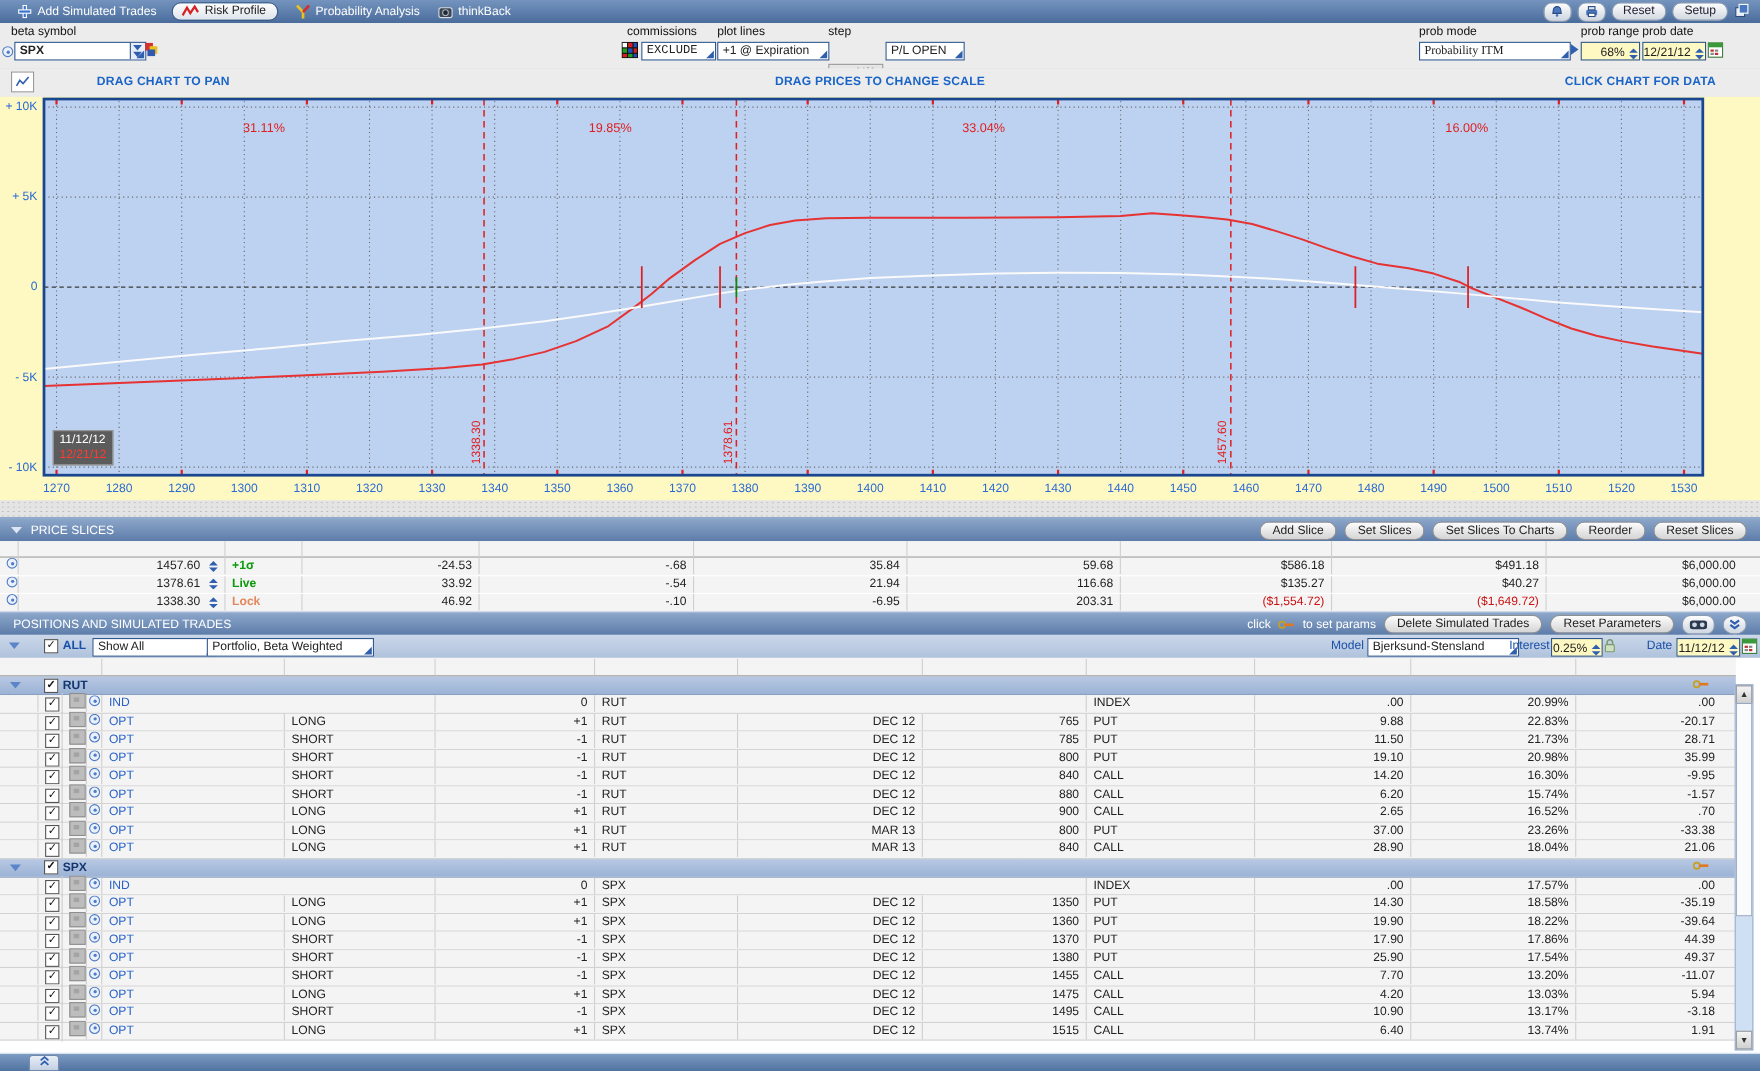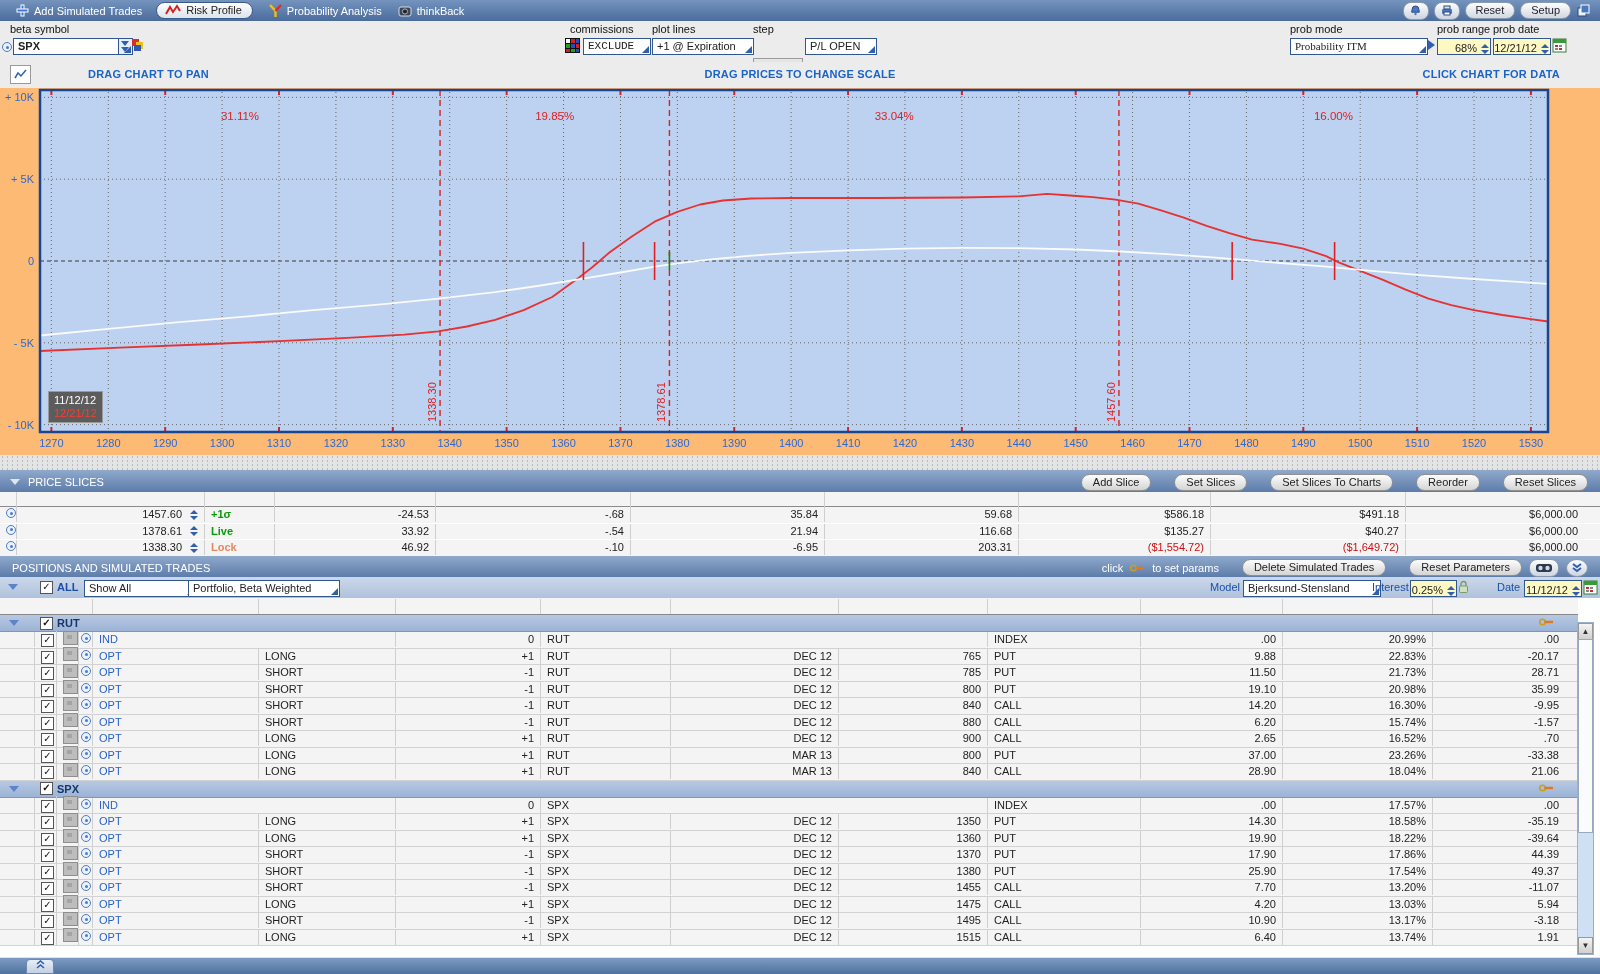--- a/index.html
+++ b/index.html
@@ -35,21 +35,21 @@
   .spin .dn{border-top:4px solid #2f5fae;}
   .circ{display:inline-block;width:8px;height:8px;border:1px solid #4f7cc4;border-radius:50%;
         background:#eaf1fc;position:relative;}
   .circ::after{content:"";position:absolute;left:2.5px;top:2.5px;width:3px;height:3px;border-radius:50%;background:#4f7cc4;}
   
   #hints{left:0;right:0;top:62px;height:26px;background:#ececec;}
   .hint{position:absolute;top:6px;color:#1a64c8;font-weight:bold;font-size:11px;letter-spacing:.2px;}
   #chartbtn{position:absolute;left:10px;top:3px;width:19px;height:17px;background:#fff;
             border:1px solid #999;display:flex;align-items:center;justify-content:center;cursor:pointer;}
   
-  #chart{left:0;right:0;top:88px;height:367px;background:#fdba74;}
+  #chart{left:0;right:0;top:88px;height:367px;background:#fef9c3;}
   .ylab{position:absolute;width:34px;text-align:right;color:#2a6ad4;font-size:11px;}
   #tooltip{position:absolute;left:48px;top:303px;background:#5c5c5c;border:1px solid #9a9a9a;
            padding:2px 5px;line-height:13px;font-size:11px;}
   #tooltip .l1{color:#fff;}
   #tooltip .l2{color:#ff3b30;}
   
   #split{left:0;right:0;top:455px;height:15px;background:#e4e4e4;
          background-image:radial-gradient(#bbb 1px, transparent 1px);background-size:5px 4px;}
   
   .secbar{left:0;right:0;background:linear-gradient(#8da7ca,#5a7aa8);color:#fff;
@@ -78,21 +78,21 @@
   
   #pos-filter{left:0;right:0;top:577px;height:21px;background:linear-gradient(#ccd8ea,#afc2dc);
               border-bottom:1px solid #8ea4c4;}
   #positions{left:0;right:0;top:598px;bottom:16px;background:#fff;overflow:hidden;}
   .prow{display:grid;grid-template-columns:34px 22px 22px 14px 166px 137px 145px 130px 168px 149px 153px 142px 150px 133px 1fr;
         height:15.5px;align-items:center;background:#f4f4f4;border-bottom:1px solid #d2d2d2;width:1578px;}
   .prow.thead{height:16px;border-bottom:1px solid #888;}
   .grow{height:16px;display:flex;align-items:center;background:linear-gradient(#b7c8e2,#9cb3d6);
         border-bottom:1px solid #7e96ba;color:#14366e;font-weight:bold;width:1578px;}
   .pill{border-radius:9px;background:linear-gradient(#fdfdfd,#d4d4d4);border:1px solid #909090;
-        color:#222;padding:1px 11px 2px;cursor:pointer;white-space:nowrap;margin-left:16px;}
+        color:#222;padding:1px 11px 2px;cursor:pointer;white-space:nowrap;}
   
   #vscroll{position:absolute;right:6px;top:622px;bottom:19px;width:15px;background:#cfe0f4;border:1px solid #9ab0cc;}
   .sbtn{position:absolute;left:0;right:0;height:15px;background:linear-gradient(#f4f4f4,#d0d0d0);
         border:1px solid #999;display:flex;align-items:center;justify-content:center;font-size:8px;color:#333;cursor:pointer;}
   #vthumb{position:absolute;left:0;right:0;top:16px;height:58%;background:#fafbfd;border:1px solid #98a8c0;cursor:grab;}
   #bottombar{left:0;right:0;bottom:0;height:16px;background:linear-gradient(#7d9cc4,#4f719e);border-top:1px solid #d8e2f0;}
   #bottombar .upbtn{position:absolute;left:26px;top:1px;width:26px;height:13px;border-radius:4px 4px 0 0;
         background:linear-gradient(#e8eef6,#c2cfe2);border:1px solid #7088ac;color:#2f5fae;
         font-size:9px;line-height:11px;text-align:center;cursor:pointer;}
   svg text{font-family:"Liberation Sans",sans-serif;}

